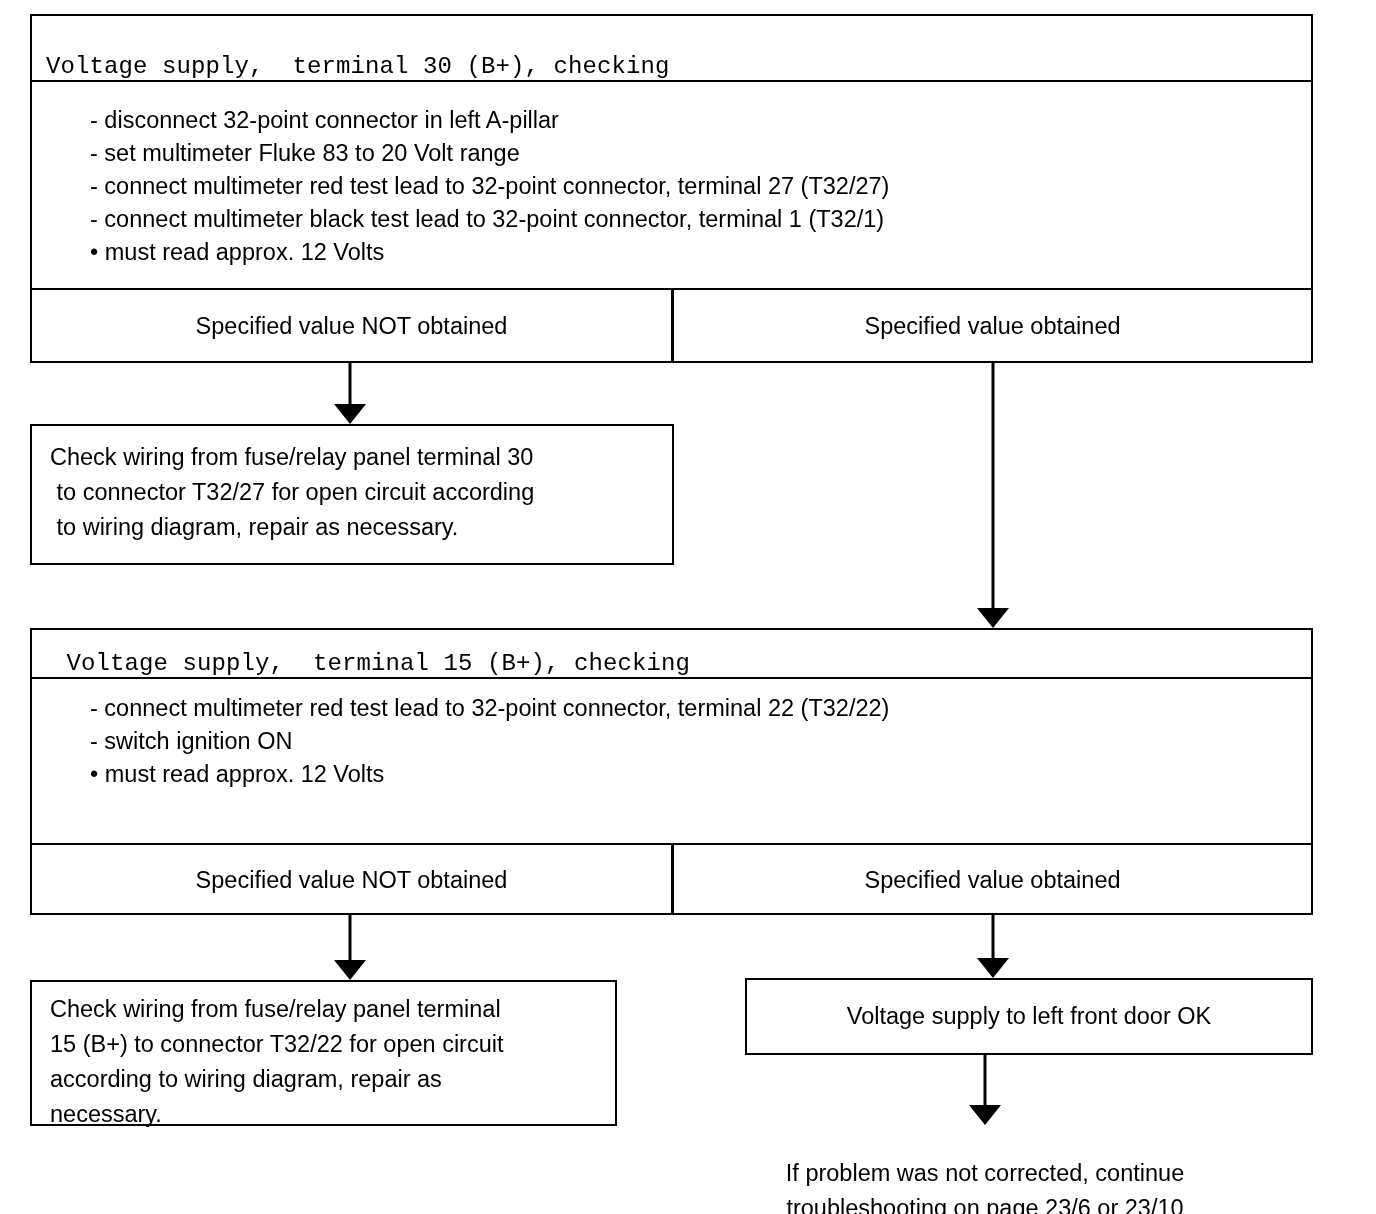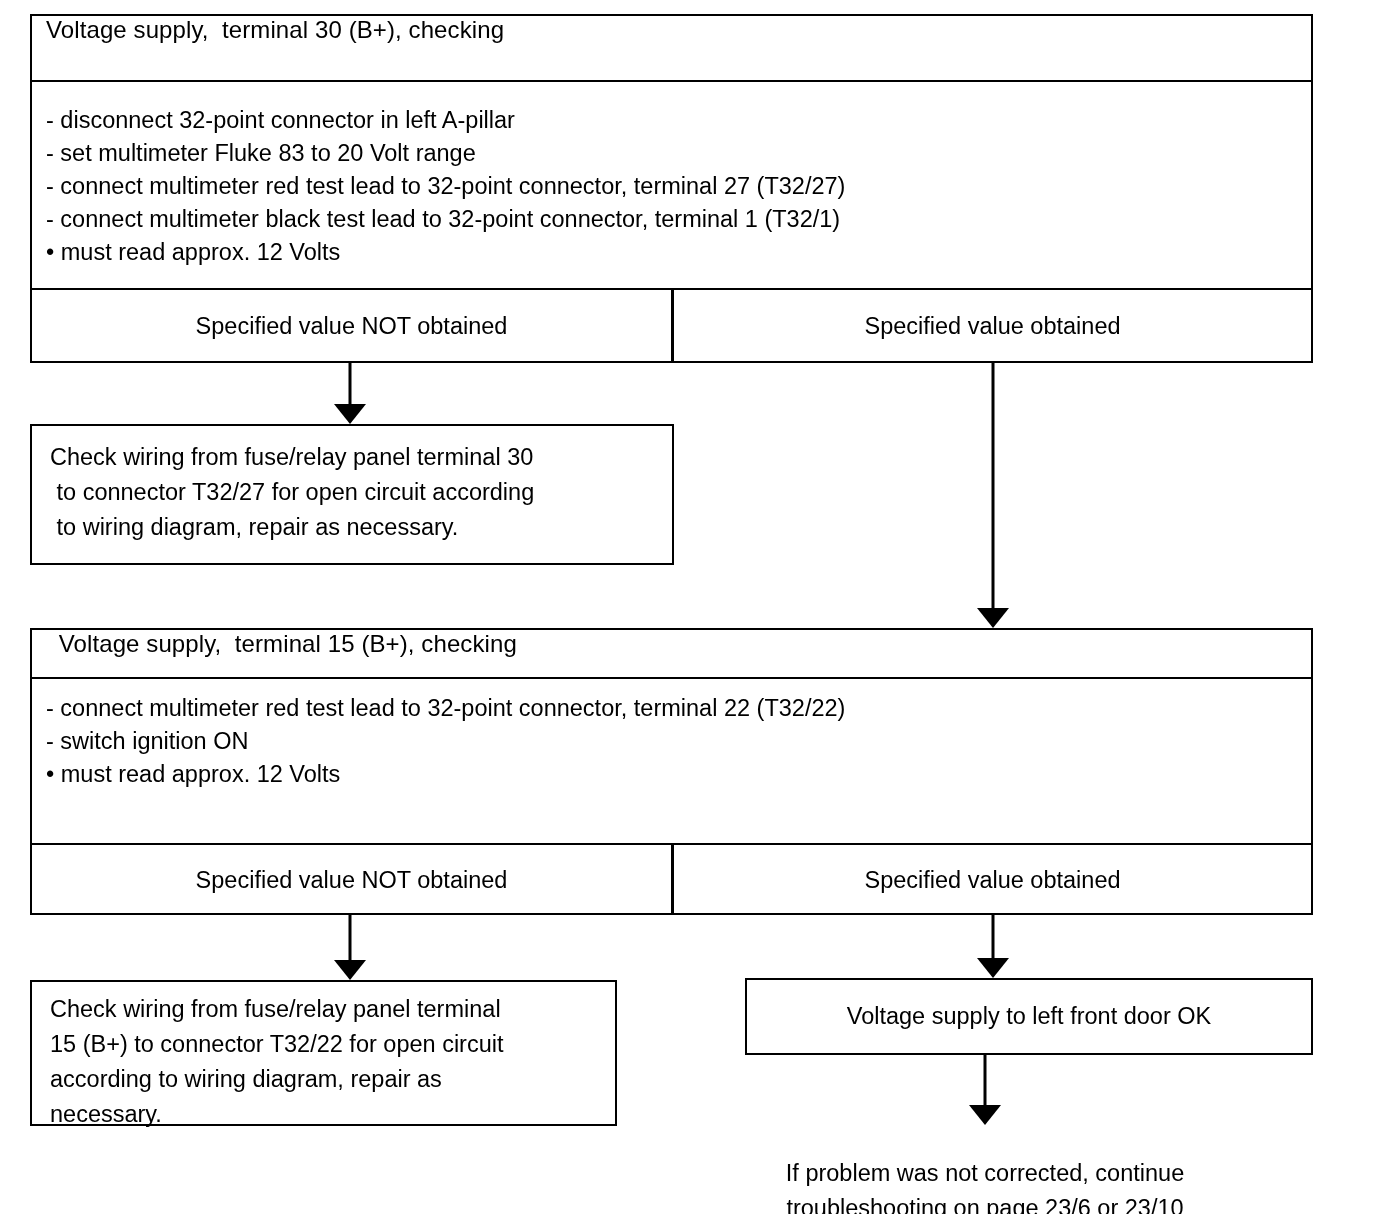--- a/index.html
+++ b/index.html
@@ -20,34 +20,36 @@
 
   
   .box {
     position: absolute;
     border: 2px solid #000;
     background: #fff;
   }
   .hdr-cell {
     position: absolute;
     display: flex;
-    align-items: flex-start;
+    align-items: flex-end;
+    font-family: Liberation Mono, monospace;
   }
   .title-text {
     font-size: 24px;
     letter-spacing: 0.1px;
     white-space: pre;
   }
   .body-list {
     position: absolute;
     font-size: 23.5px;
     line-height: 33px;
   }
   .body-list .li {
     white-space: pre;
+    margin-left: 44px;
   }
   .branch-label {
     position: absolute;
     display: flex;
     align-items: center;
     justify-content: center;
     font-size: 23.5px;
     white-space: pre;
   }
   .para {

